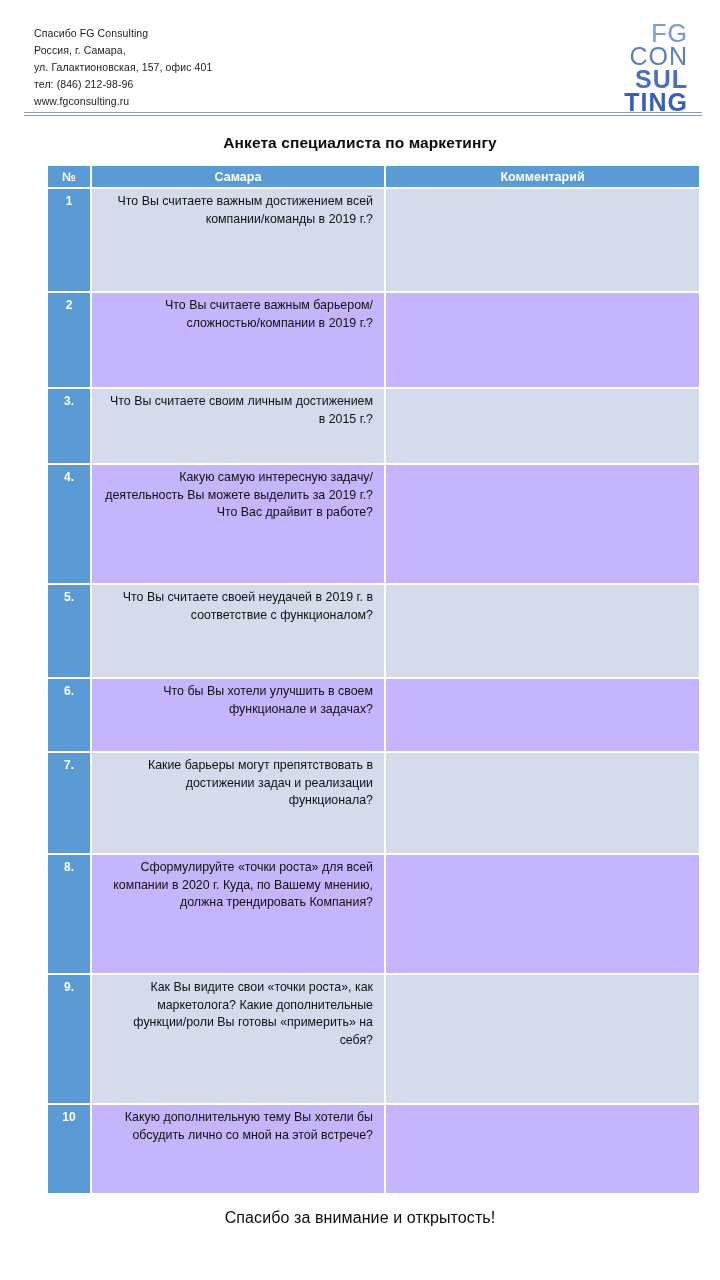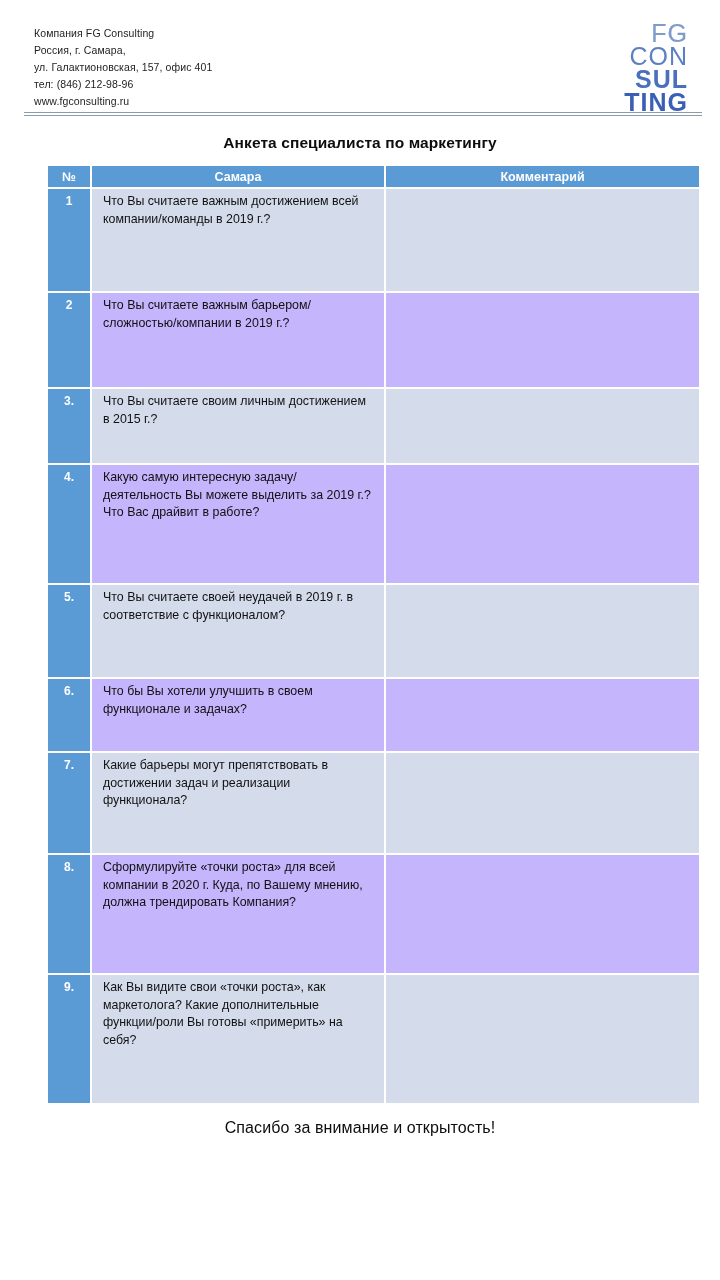--- a/index.html
+++ b/index.html
@@ -127,21 +127,21 @@
     font-weight: bold;
     text-align: center;
     padding-top: 5px;
   }
   td.q, td.c {
     font-size: 12.4px;
     line-height: 17.5px;
     color: #111111;
   }
   td.q {
-    text-align: left;
+    text-align: right;
     padding: 4px 11px 6px 11px;
   }
   tr.shade-a td.q, tr.shade-a td.c { background: #D4DCEC; }
   tr.shade-b td.q, tr.shade-b td.c { background: #c4b5fd; }
 
   
   .footer-note {
     text-align: center;
     font-size: 16px;
     font-weight: normal;
@@ -149,21 +149,21 @@
     margin-top: 16px;
     letter-spacing: 0.1px;
   }
 </style>
 </head>
 <body>
 
 <div class="letterhead">
 
   <div class="company-block">
-    <div class="company-line">Компания FG Consulting</div>
+    <div class="company-line">Спасибо FG Consulting</div>
     <div class="company-line">Россия, г. Самара,</div>
     <div class="company-line">ул. Галактионовская, 157, офис 401</div>
     <div class="company-line">тел: (846) 212-98-96</div>
     <div class="company-line">www.fgconsulting.ru</div>
   </div>
 
   <div class="logo">
     <div class="logo-line logo-1">FG</div>
     <div class="logo-line logo-2">CON</div>
     <div class="logo-line logo-3">SUL</div>
@@ -233,17 +233,22 @@
         <tr class="shade-b" style="height: 120px;">
           <td class="num">8.</td>
           <td class="q">Сформулируйте «точки роста» для всей компании в 2020 г. Куда, по Вашему мнению, должна трендировать Компания?</td>
           <td class="c"></td>
         </tr>
         <tr class="shade-a" style="height: 130px;">
           <td class="num">9.</td>
           <td class="q">Как Вы видите свои «точки роста», как маркетолога? Какие дополнительные функции/роли Вы готовы «примерить» на себя?</td>
           <td class="c"></td>
         </tr>
+        <tr class="shade-b" style="height: 90px;">
+          <td class="num">10</td>
+          <td class="q">Какую дополнительную тему Вы хотели бы обсудить лично со мной на этой встрече?</td>
+          <td class="c"></td>
+        </tr>
       </tbody>
   </table>
 </div>
 
 <div class="footer-note">Спасибо за внимание и открытость!</div>
 
 </body></html>

